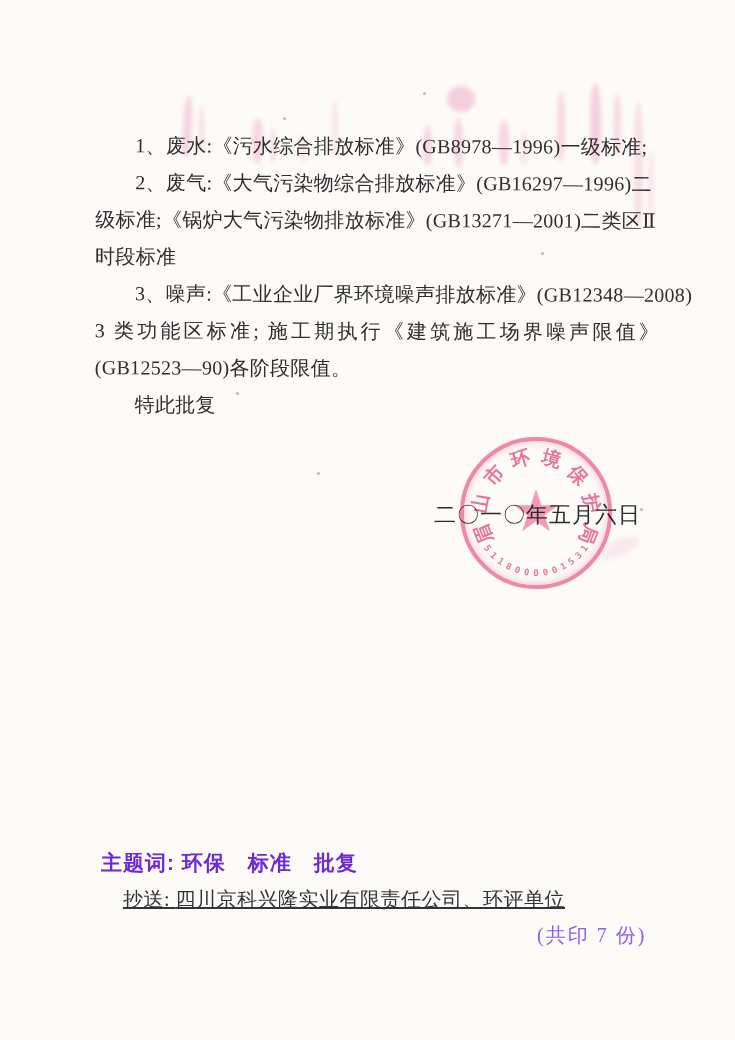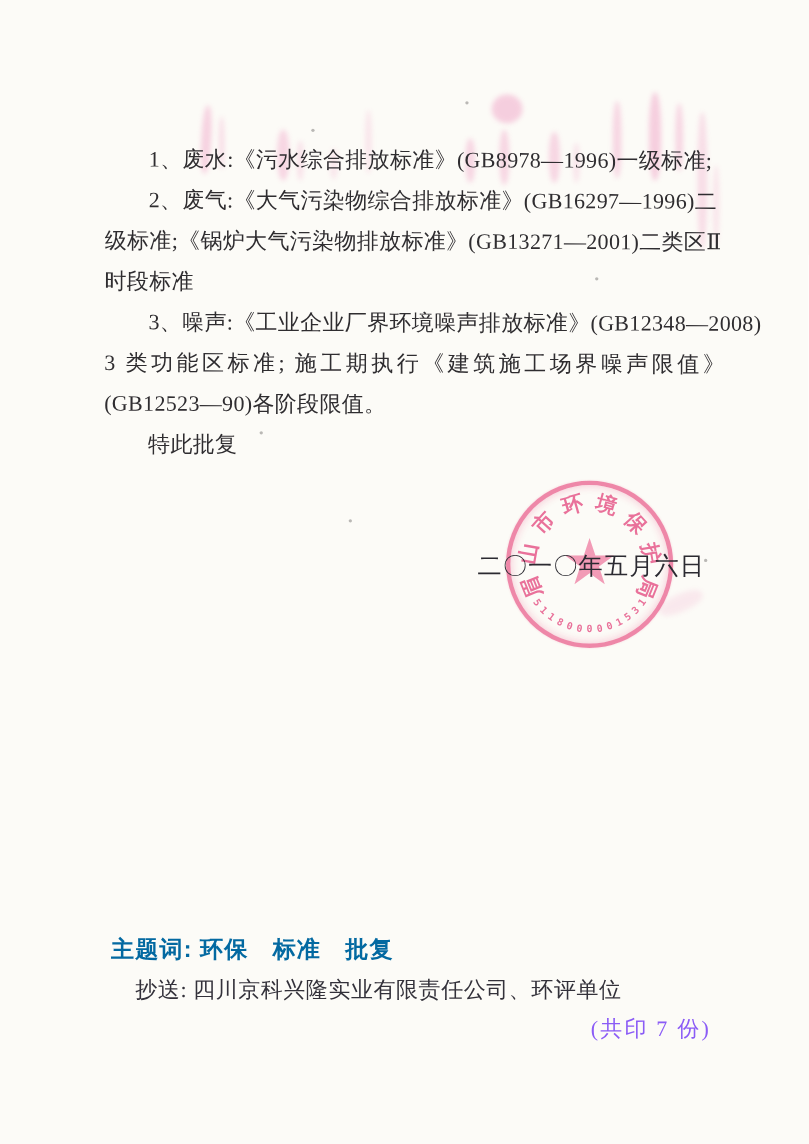--- a/index.html
+++ b/index.html
@@ -45,25 +45,25 @@
   }
   .seal-code-char{
     position:absolute;left:50%;top:50%;
     font-size:9px;font-weight:700;color:rgba(226,60,118,.78);
     font-family:"DejaVu Sans Mono",monospace;
   }
   
   .footer-subject{
     position:absolute;left:101px;top:849px;
     font-family:"Liberation Sans","DejaVu Sans",sans-serif;
-    font-weight:700;font-size:21px;color:#0369a1;letter-spacing:1px;z-index:2;
+    font-weight:700;font-size:21px;color:#6d28d9;letter-spacing:1px;z-index:2;
   }
   .footer-cc{
     position:absolute;left:123px;top:886px;
-    font-size:20px;color:#33313a;letter-spacing:.5px;z-index:2;
+    font-size:20px;color:#33313a;letter-spacing:.5px;z-index:2;text-decoration:underline;
   }
   .copies{
     position:absolute;left:537px;top:922px;
     font-size:20px;letter-spacing:2px;color:#8b5cf6;z-index:2;
   }
   
   .bleed{
     position:absolute;background:#e86aa7;border-radius:45%;
     filter:blur(2.2px);z-index:1;
   }

